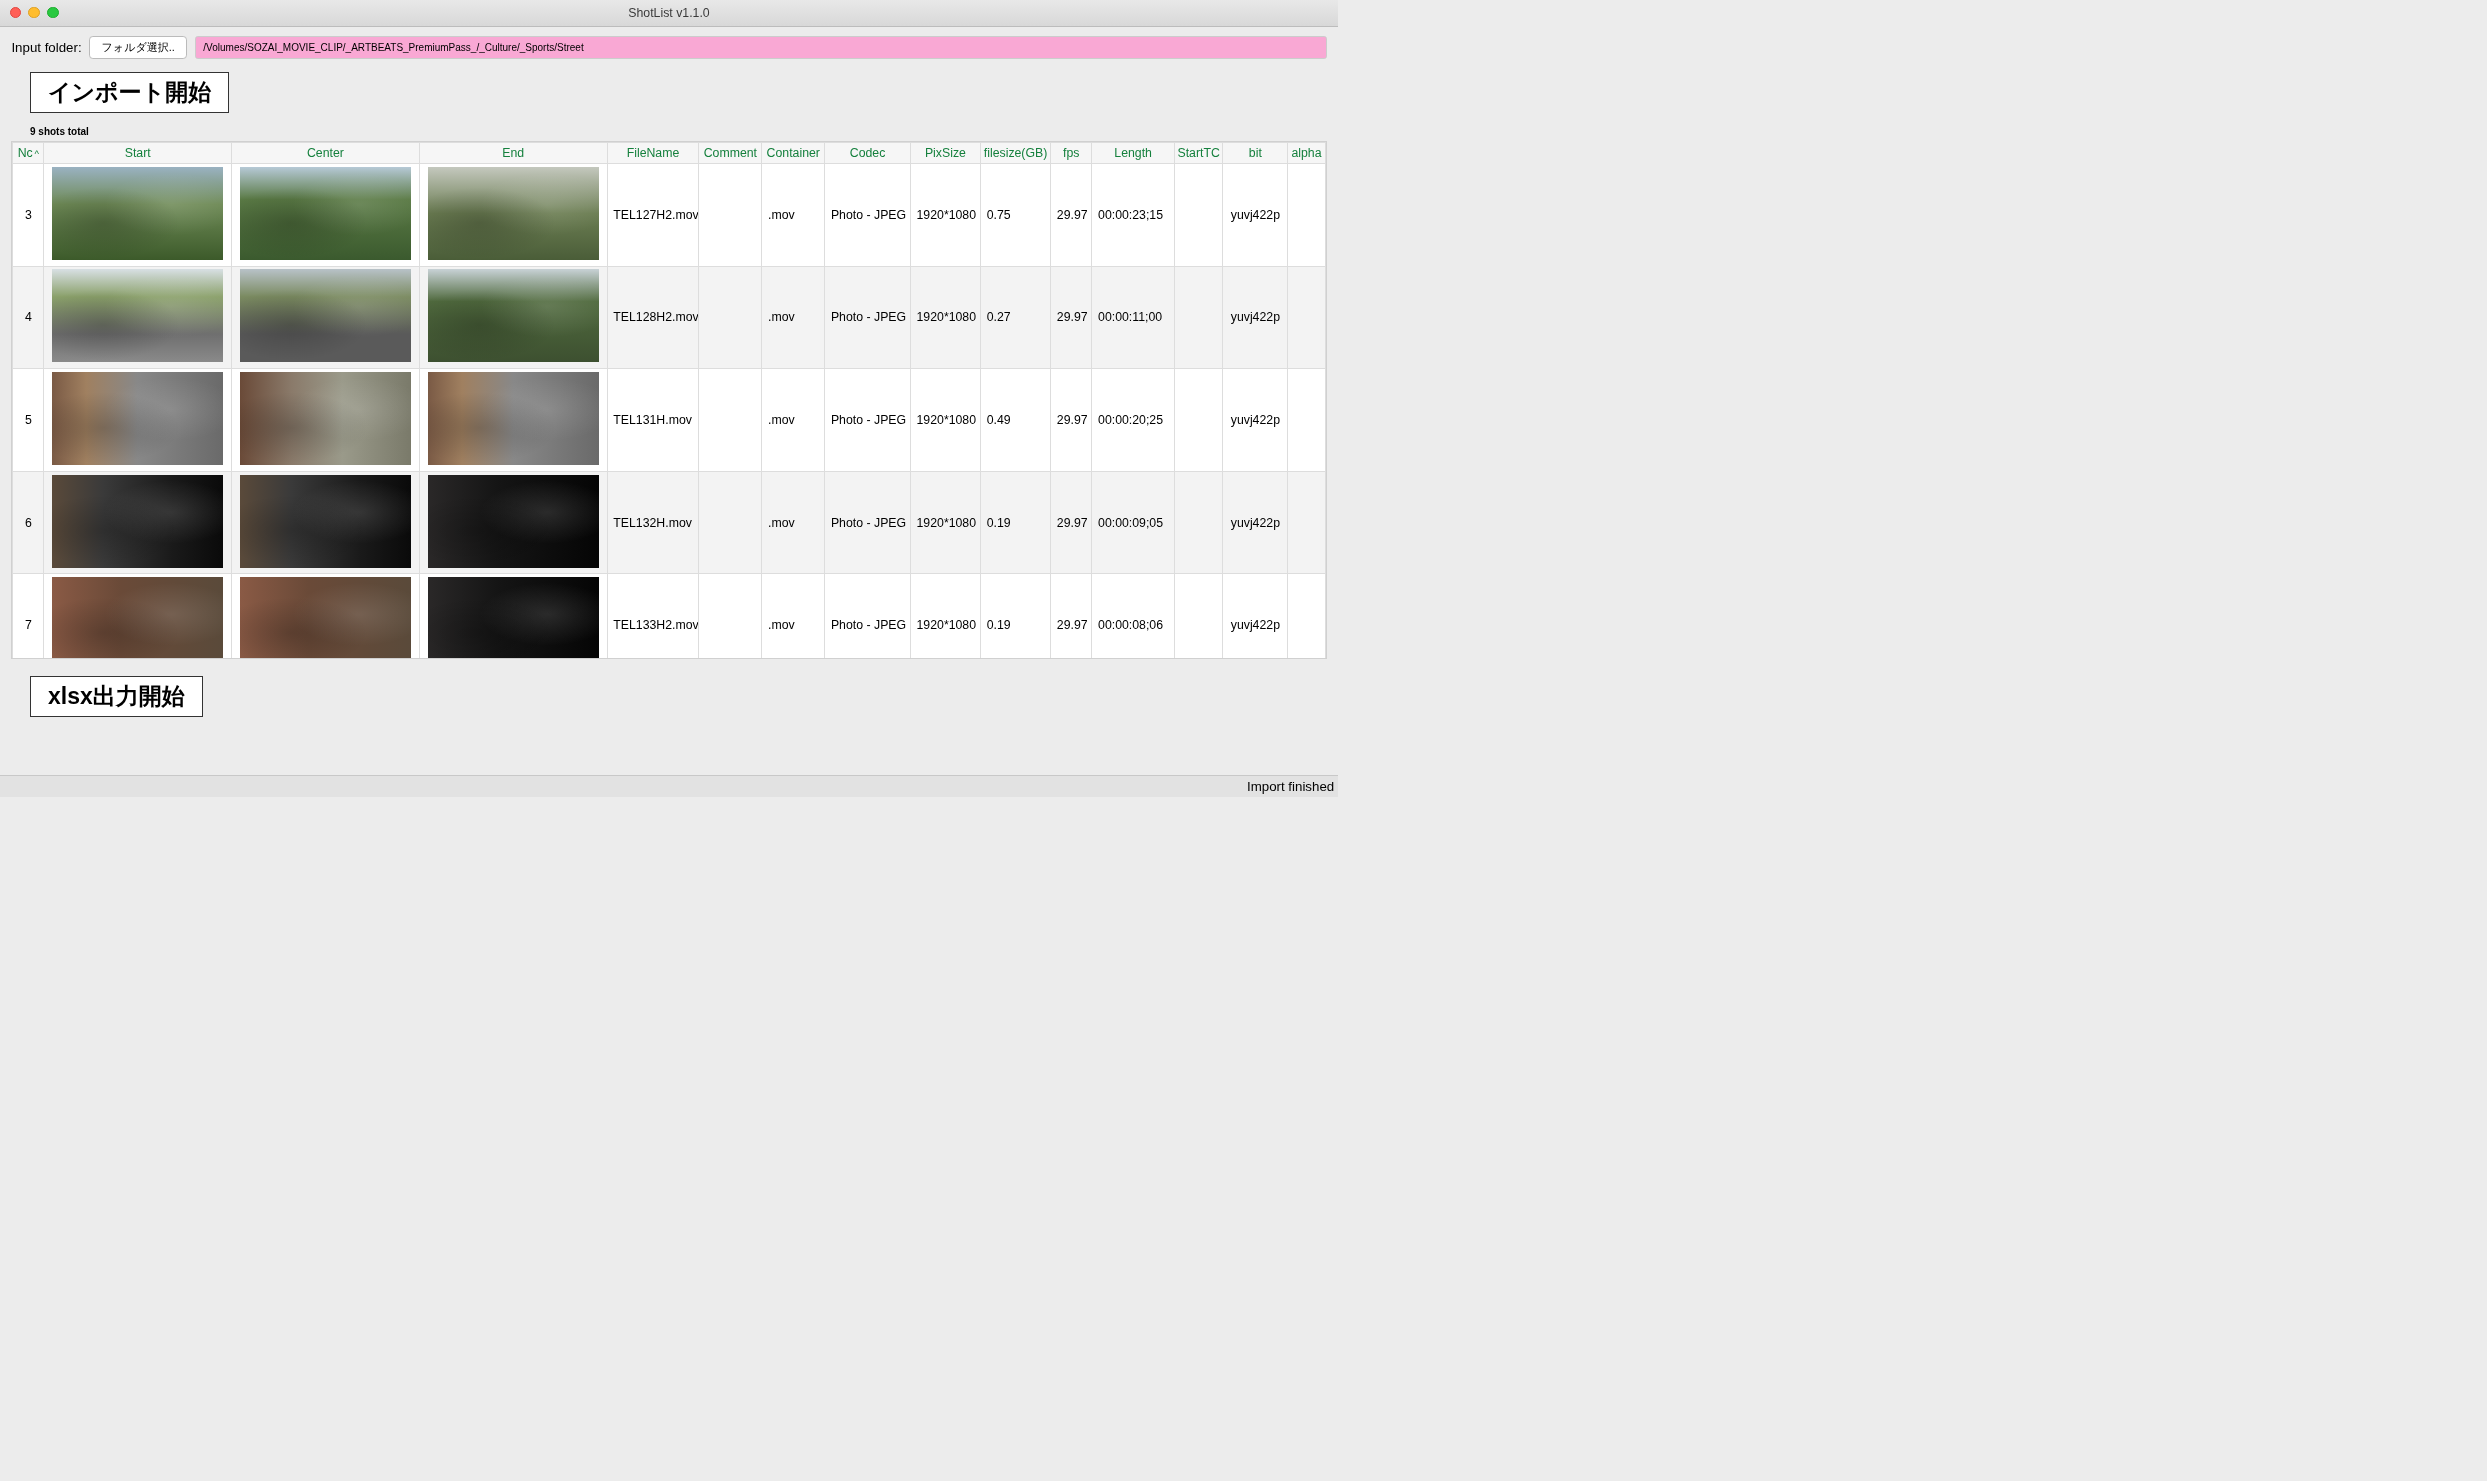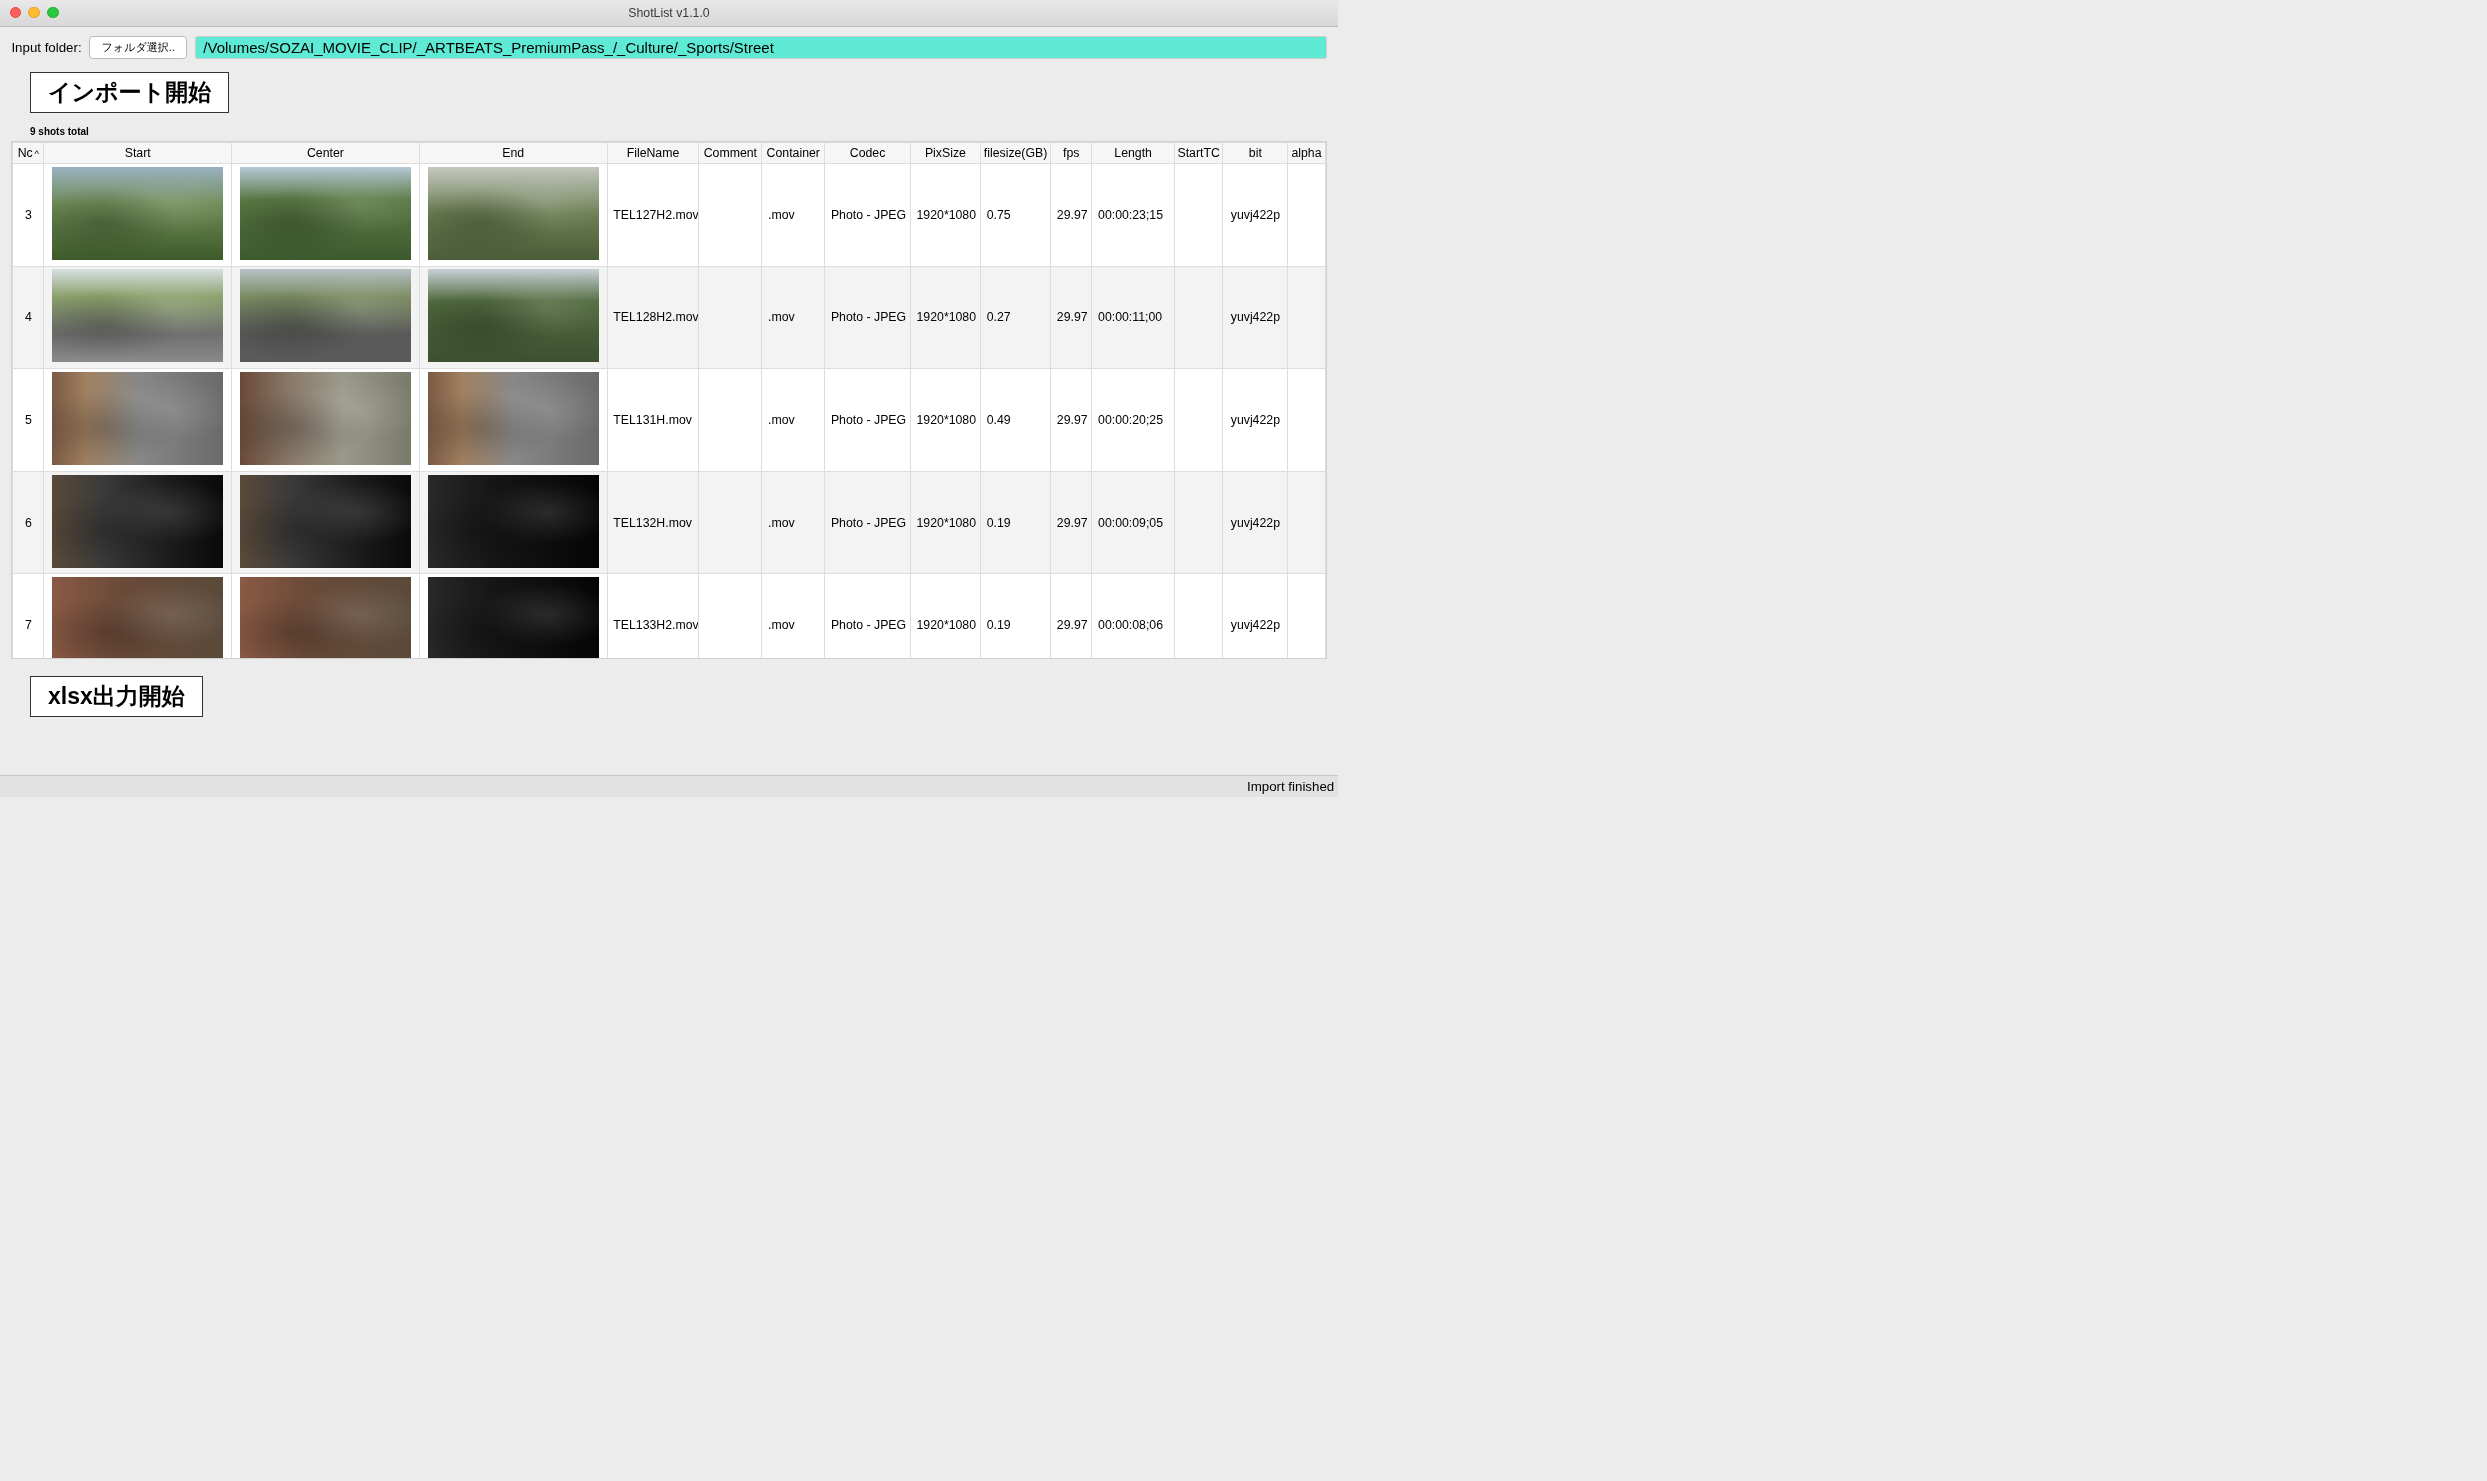--- a/index.html
+++ b/index.html
@@ -38,25 +38,25 @@
 .btn {
   background:#fff;
   border:0.9px solid #bbb;
   border-radius:3.8px;
   padding:2.8px 11.4px;
   font-size:11px;
   cursor:pointer;
 }
 .pathbox {
   flex:1;
-  background:#5eead4;
+  background:#f9a8d4;
   border:0.9px solid #ccc;
   border-radius:2.8px;
   padding:3.8px 7.6px;
-  font-size:15px;
+  font-size:10px;
   height:23px;
 }
 .import-row { padding: 9.5px 30px 5.7px 30px;}
 .big-btn {
   background:#fff;
   border:1.9px solid #333;
   padding:3.8px 17px;
   font-size:23px;
   font-weight:bold;
   cursor:pointer;
@@ -77,21 +77,21 @@
   text-align:left;
   vertical-align:middle;
   overflow:hidden;
   white-space:nowrap;
 }
 th {
   background:#f6f6f6;
   height:21px;
   text-align:center;
   font-weight:normal;
-  color:#000000;
+  color:#15803d;
   margin-left:28px;
 }
 td { height:99px; padding:1.9px 5.7px;}
 .col-no { width:30px; text-align:center;}
 .col-thumb { width:182px; text-align:center; padding:2.8px;}
 .col-file { width:89px;}
 .col-comment { width:61px;}
 .col-cont { width:61px;}
 .col-codec { width:83px; text-align:center;}
 .col-pix { width:68px;}

